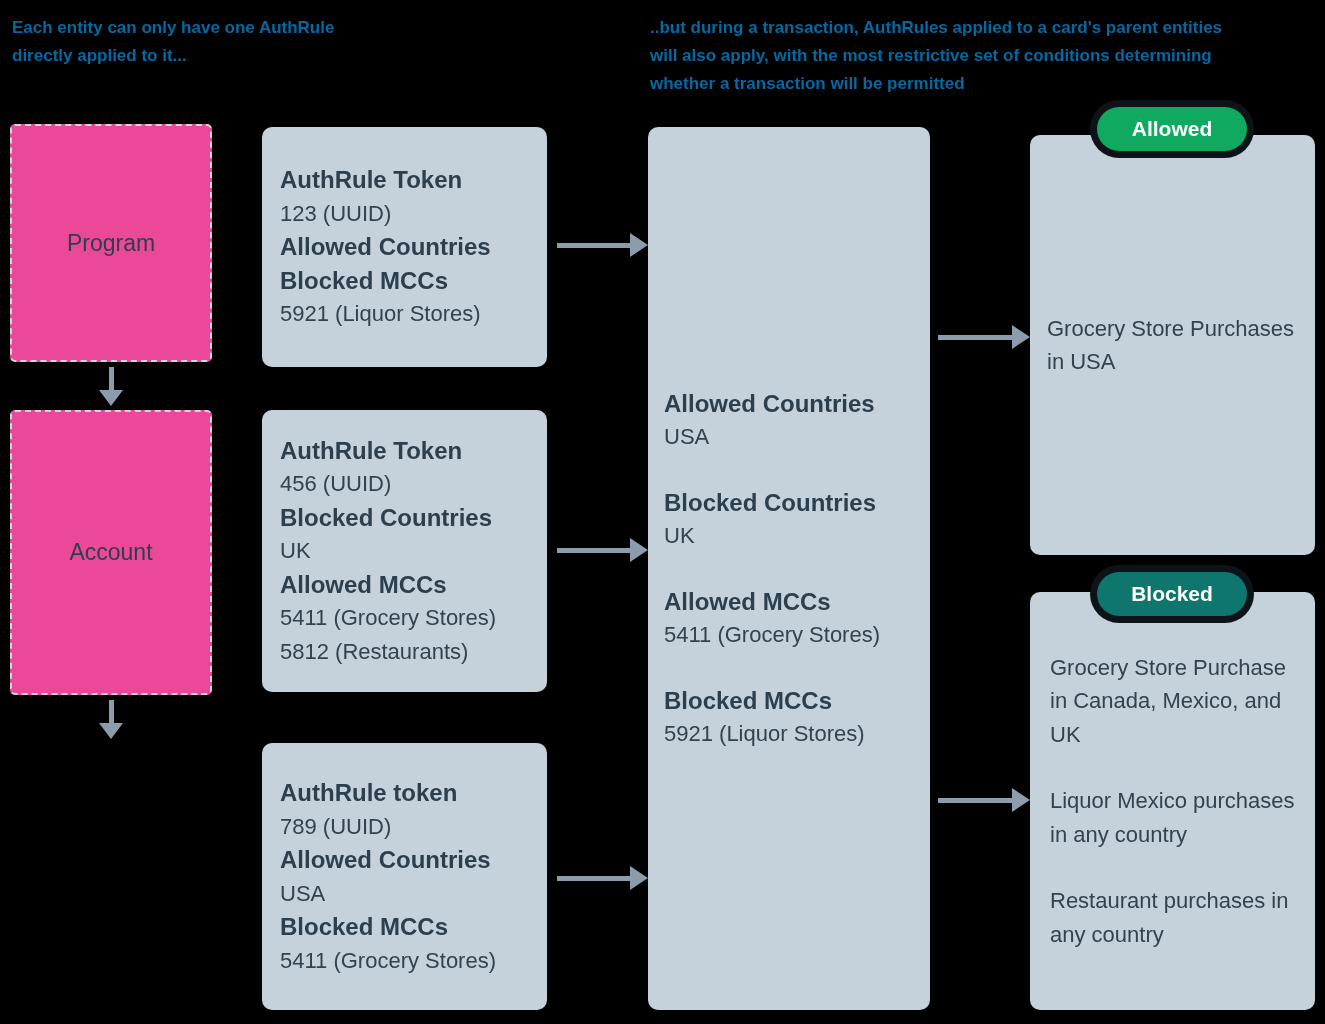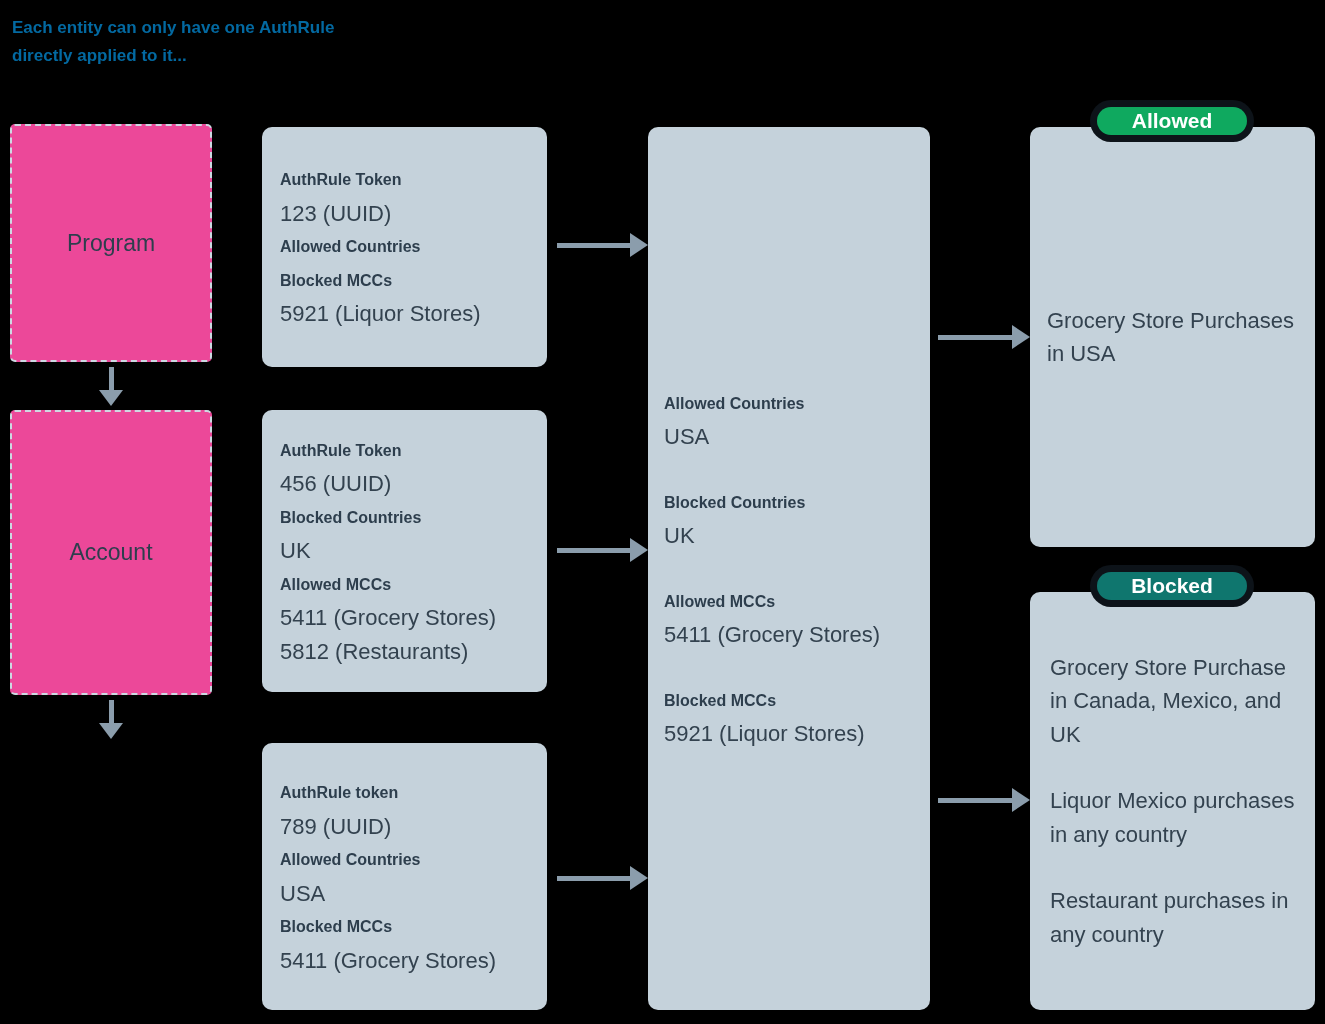--- a/index.html
+++ b/index.html
@@ -50,21 +50,21 @@
     background: #c5d2db;
     border-radius: 10px;
     box-sizing: border-box;
     padding-left: 18px;
     padding-right: 10px;
     display: flex;
     flex-direction: column;
     justify-content: center;
   }
   .flabel {
-    font-size: 16px;
+    font-size: 24px;
     font-weight: bold;
     color: #2d3e4d;
     line-height: 33.5px;
   }
   .fvalue {
     font-size: 22px;
     color: #33424f;
     line-height: 33.5px;
     white-space: pre-line;
   }
@@ -102,21 +102,21 @@
   }
   .result-para {
     font-size: 22px;
     color: #33424f;
     line-height: 33.5px;
   }
 
   .pill {
     position: absolute;
     width: 150px;
-    height: 28px;
+    height: 44px;
     border-radius: 22px;
     display: flex;
     align-items: center;
     justify-content: center;
     color: #ffffff;
     font-size: 21px;
     font-weight: bold;
     box-shadow: 0 0 0 7px #0d1319;
     z-index: 3;
   }
@@ -159,20 +159,23 @@
     border-top: 16px solid #8b9dac;
   }
 </style>
 </head>
 <body>
 
 <div class="canvas">
 
   <div class="hdr hdr-left">Each entity can only have one AuthRule
 directly applied to it...</div>
+  <div class="hdr hdr-right">..but during a transaction, AuthRules applied to a card's parent entities
+will also apply, with the most restrictive set of conditions determining
+whether a transaction will be permitted</div>
 
   <div class="entity" style="top:124px; height:238px;">
     <span class="entity-label">Program</span>
   </div>
   <div class="entity" style="top:410px; height:285px;">
     <span class="entity-label">Account</span>
   </div>
 
   <div class="varrow" style="left:99px; top:367px; height:39px;">
     <div class="vshaft" style="height:23px;"></div>
@@ -244,21 +247,21 @@
 
   <div class="harrow" style="left:938px; top:325px; width:92px;">
     <div class="hshaft" style="width:76px;"></div>
       <div class="hhead" style="left:74px;"></div>
   </div>
   <div class="harrow" style="left:938px; top:788px; width:92px;">
     <div class="hshaft" style="width:76px;"></div>
       <div class="hhead" style="left:74px;"></div>
   </div>
 
-  <div class="result" style="top:127px; height:420px;">
+  <div class="result" style="top:135px; height:420px;">
     <div class="result-para">Grocery Store Purchases in USA</div>
   </div>
   <div class="pill" style="left:1097px; top:107px; background:#0fa95f;">Allowed</div>
 
   <div class="result" style="top:592px; height:418px;padding-left:20px;">
     <div class="result-para">Grocery Store Purchase in Canada, Mexico, and UK</div>
     <div class="result-para">Liquor Mexico purchases in any country</div>
     <div class="result-para">Restaurant purchases in any country</div>
   </div>
   <div class="pill" style="left:1097px; top:572px; background:#0f766e;text-align:right;">Blocked</div>

